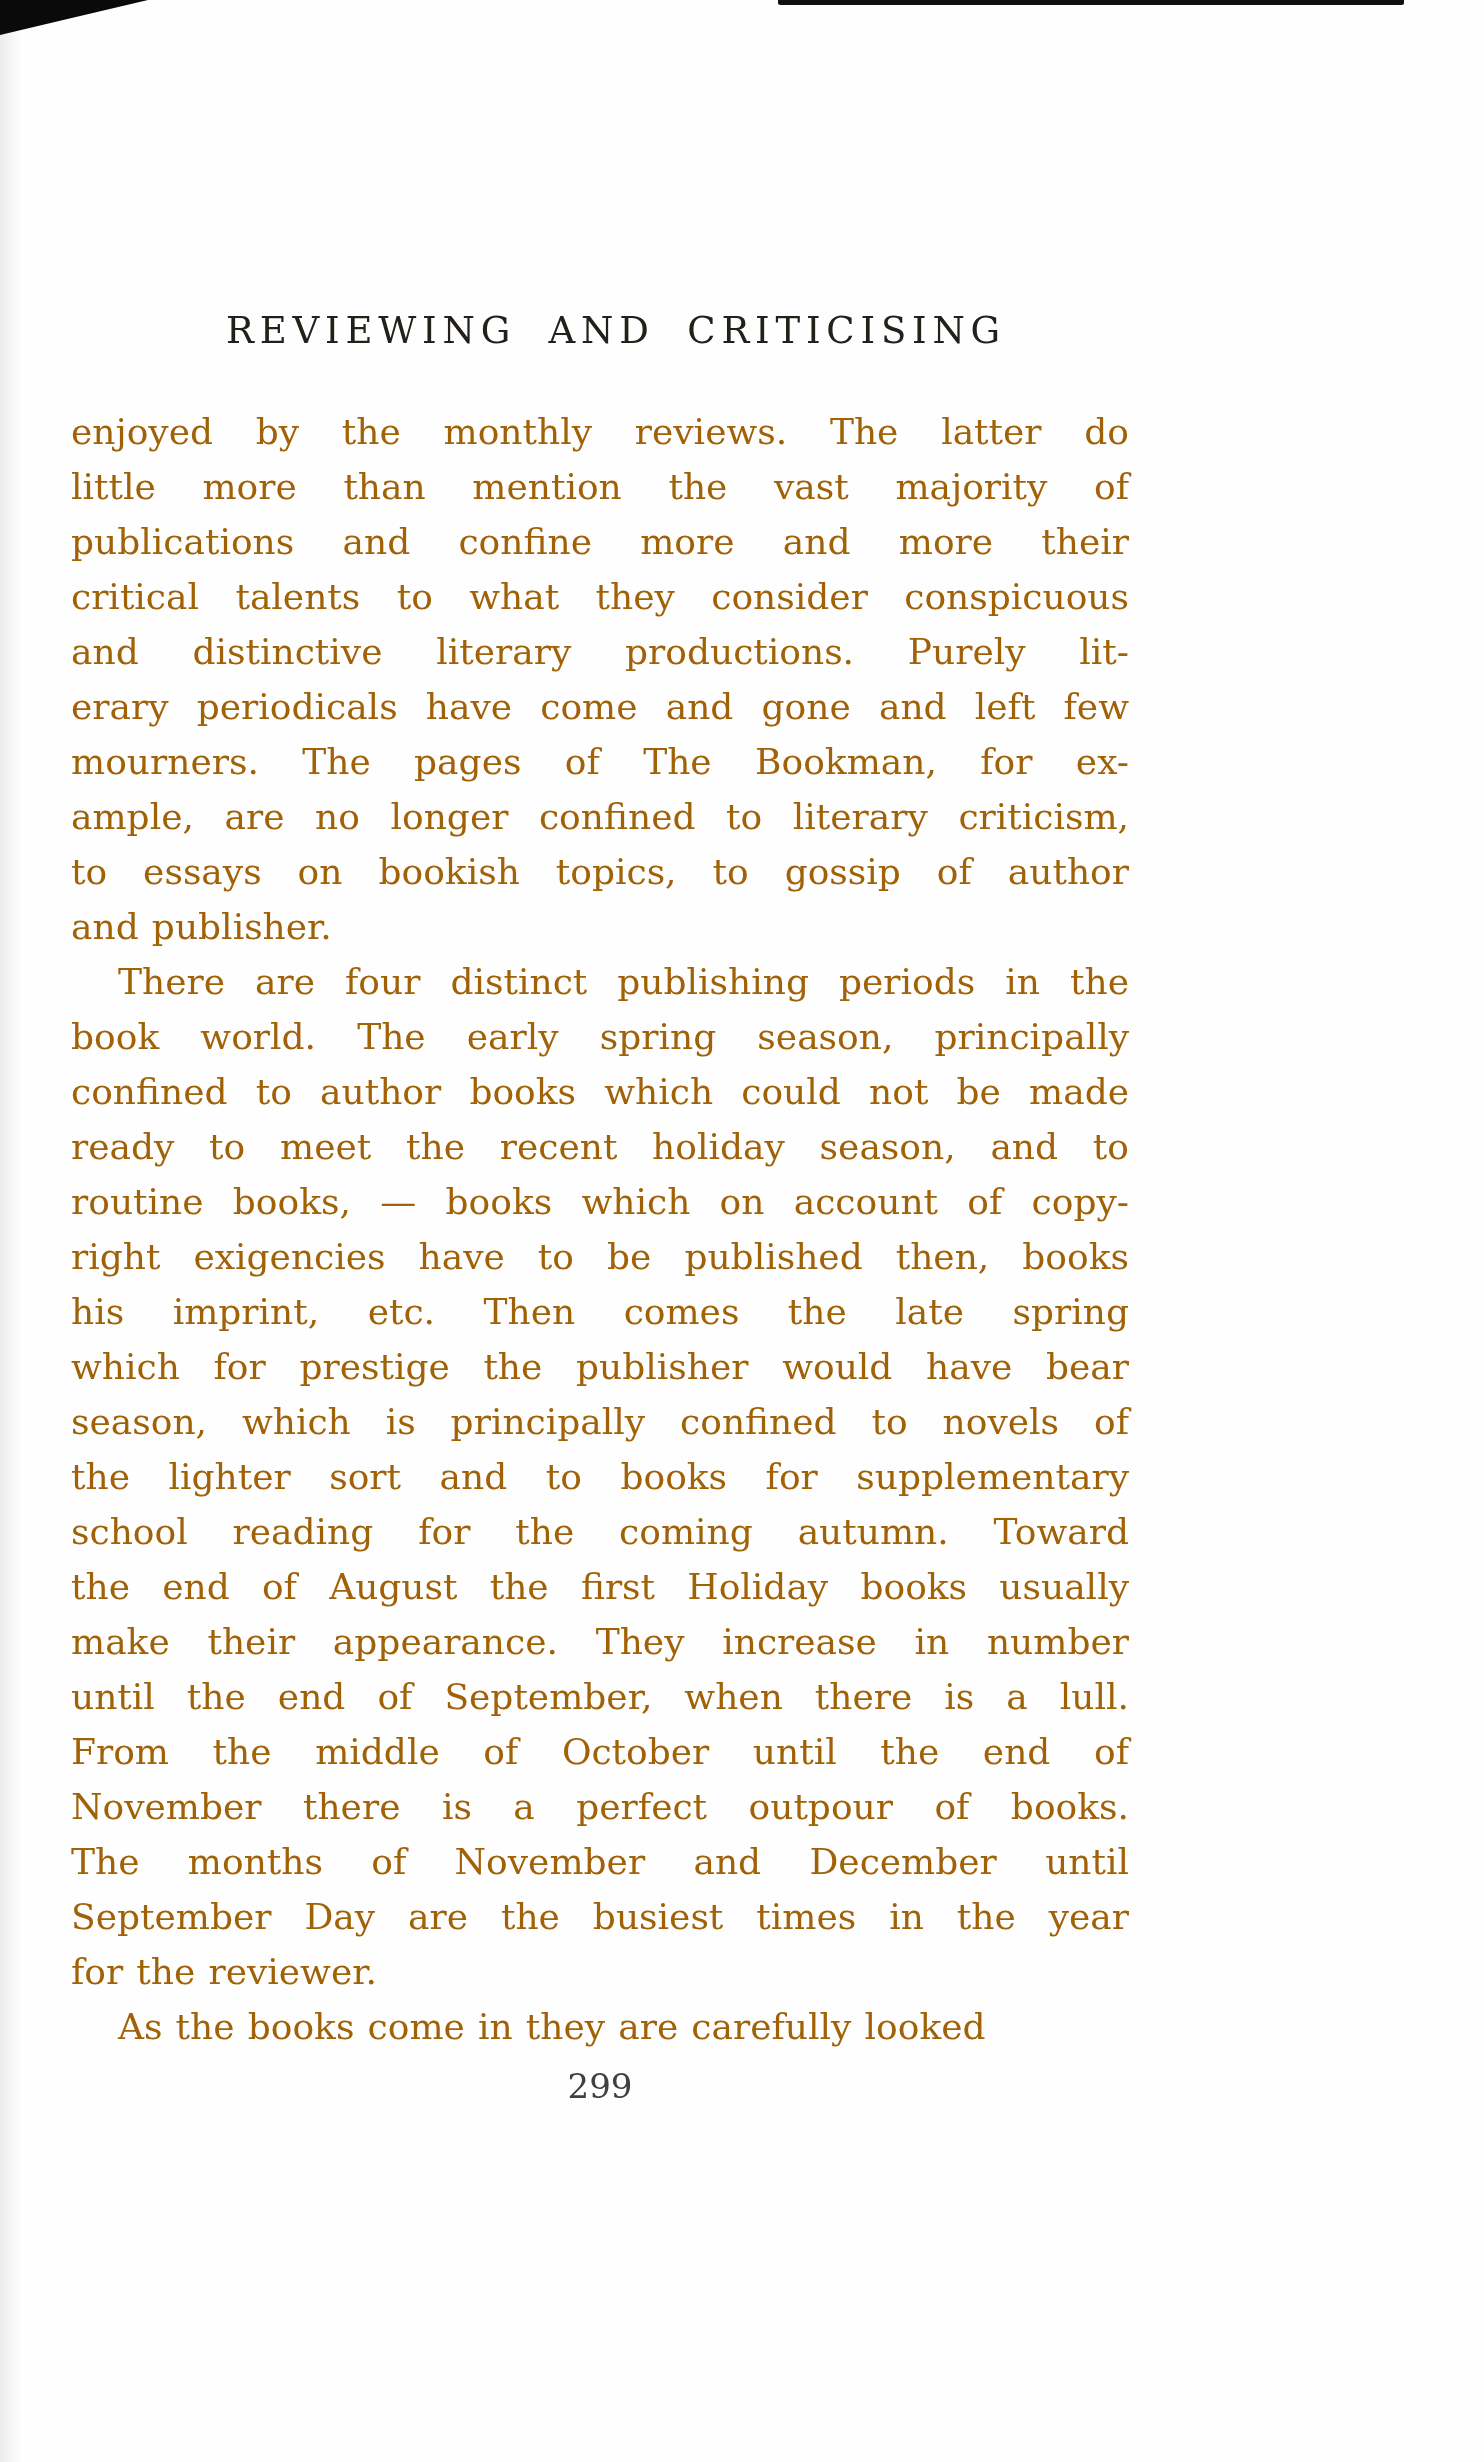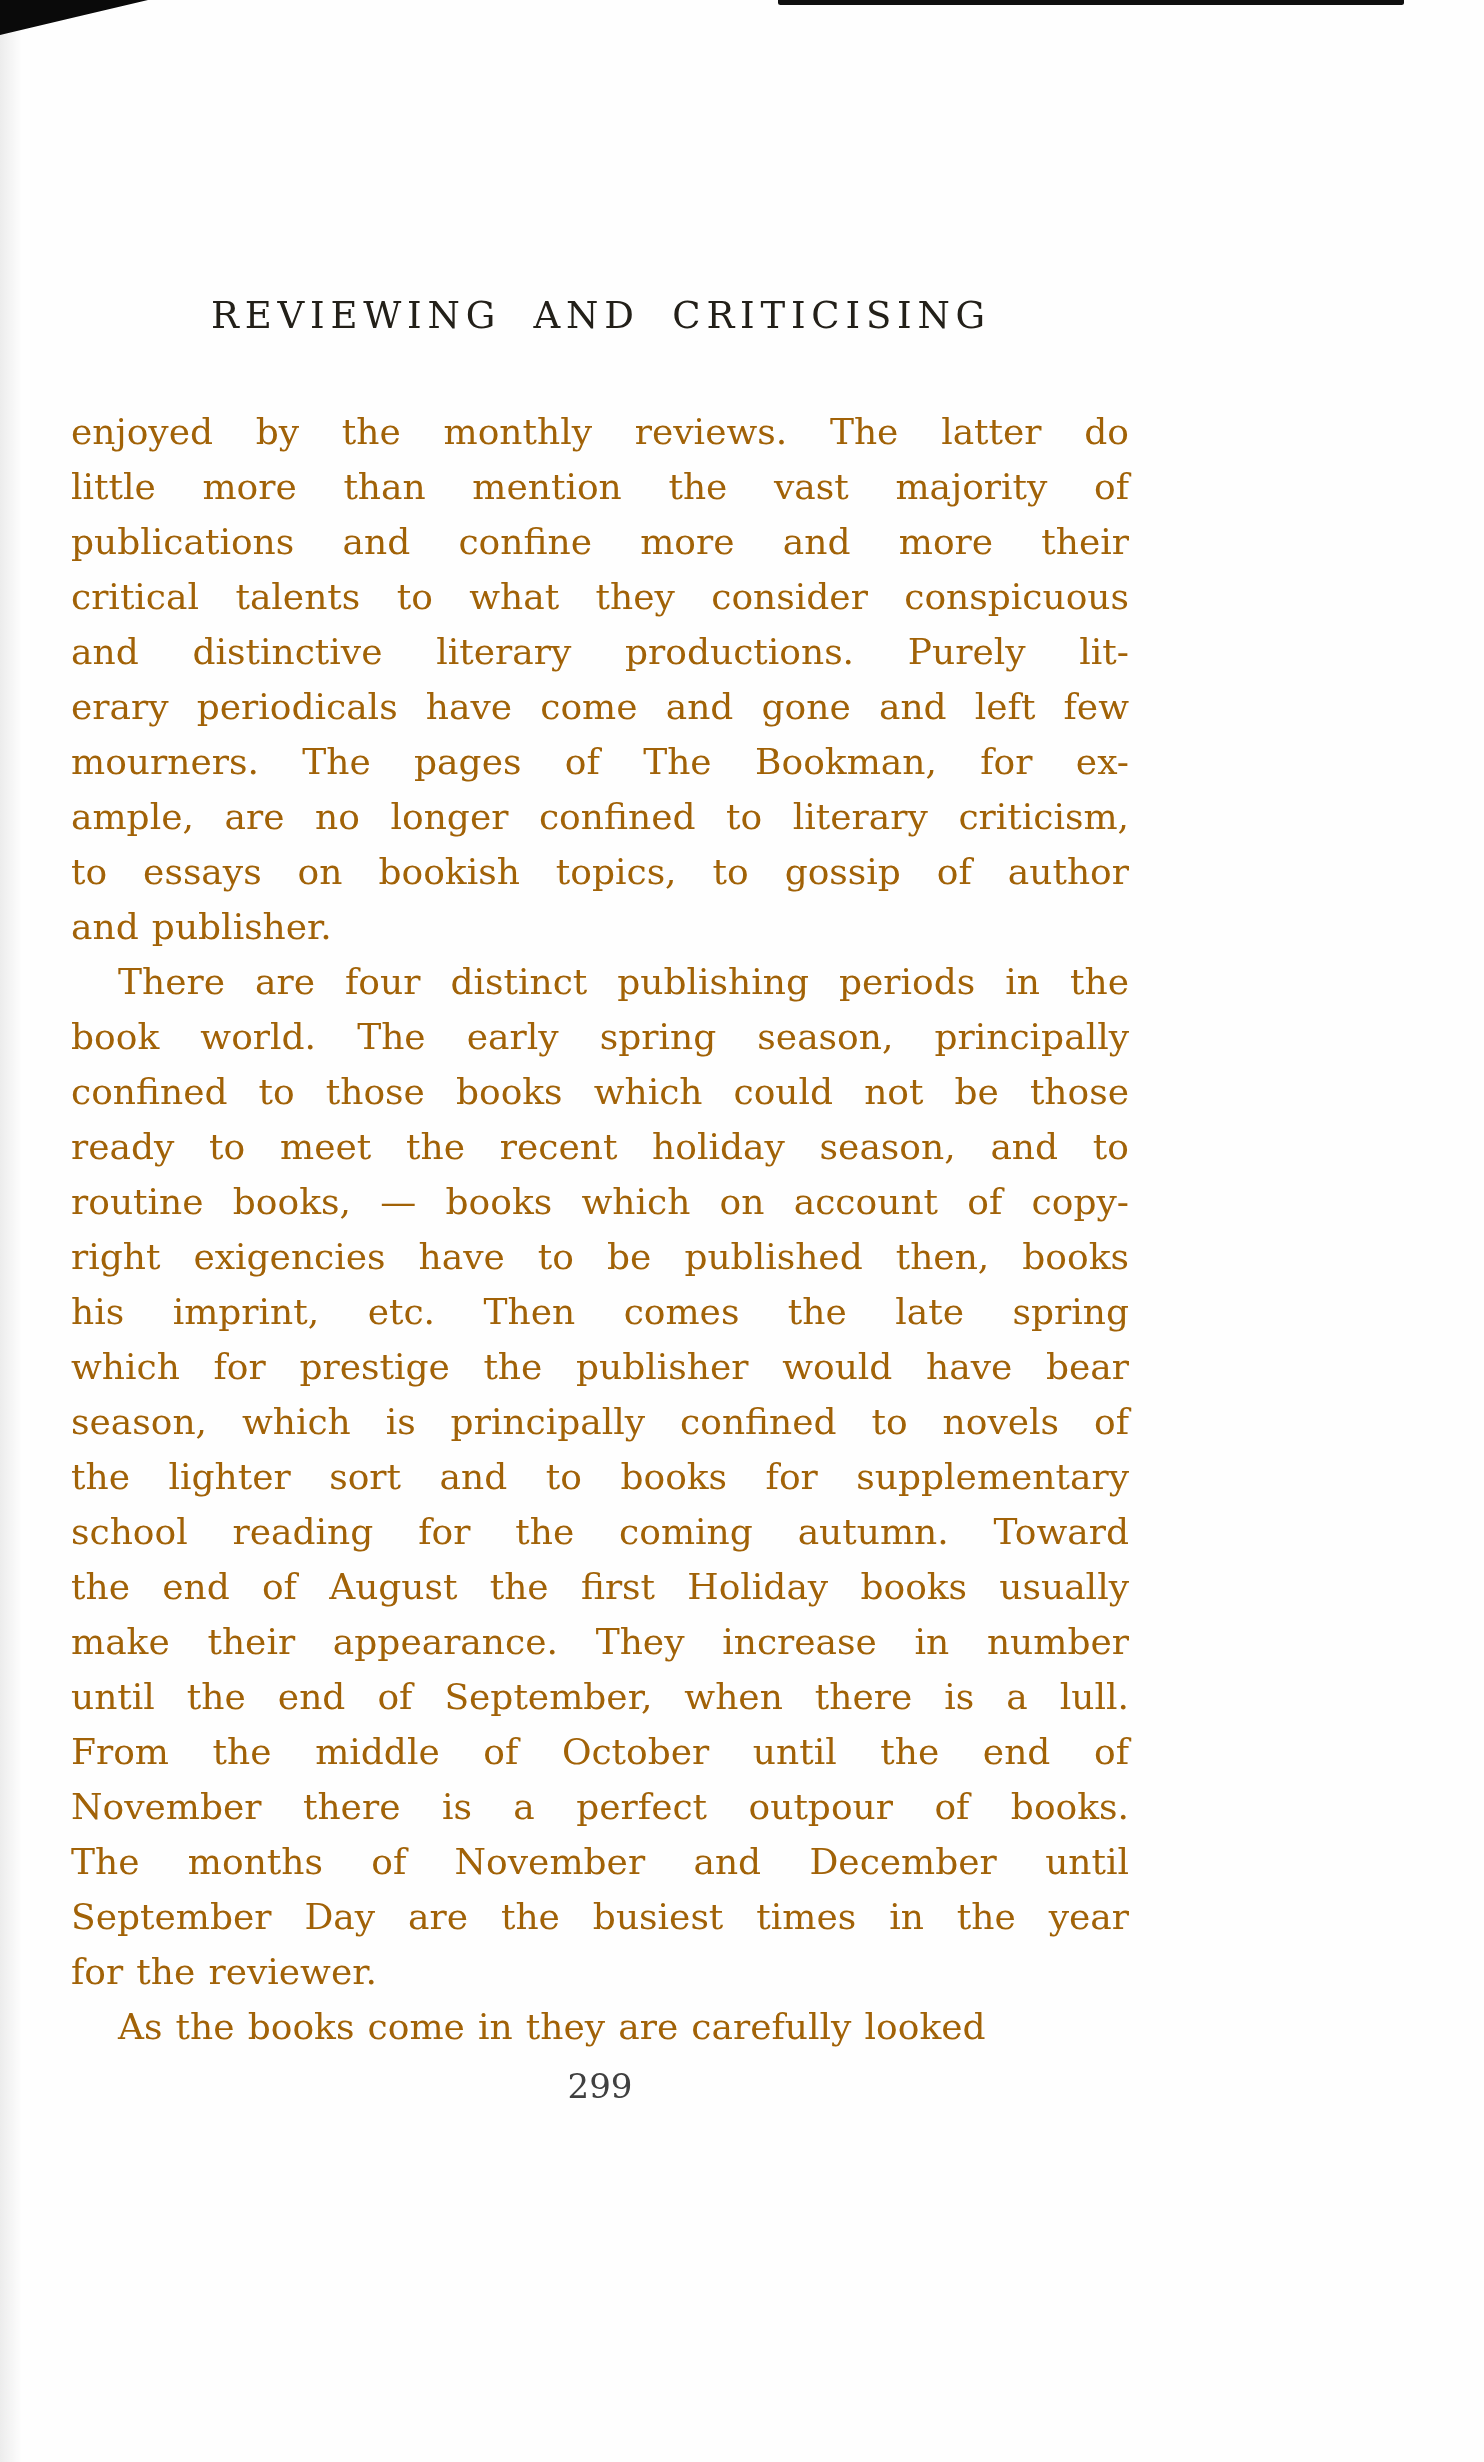--- a/index.html
+++ b/index.html
@@ -41,21 +41,21 @@
     width: 626px;
     height: 5px;
     background: #101010;
     border-radius: 0 0 2.5px 2.5px;
   }
   .running-head {
     position: absolute;
     top: 293px;
     left: 71px;
     width: 1058px;
-    margin: 1px;
+    margin: 16px;
     text-align: center;
     font-size: 37px;
     font-weight: normal;
     letter-spacing: 5.8px;
     word-spacing: 15px;
     color: #232019;
     white-space: nowrap;
   }
   .text-block {
     position: absolute;
@@ -101,21 +101,21 @@
       <div class="line">publications and confine more and more their</div>
       <div class="line">critical talents to what they consider conspicuous</div>
       <div class="line">and distinctive literary productions. Purely lit-</div>
       <div class="line">erary periodicals have come and gone and left few</div>
       <div class="line">mourners. The pages of The Bookman, for ex-</div>
       <div class="line">ample, are no longer confined to literary criticism,</div>
       <div class="line">to essays on bookish topics, to gossip of author</div>
       <div class="line last">and publisher.</div>
       <div class="line first">There are four distinct publishing periods in the</div>
       <div class="line">book world. The early spring season, principally</div>
-      <div class="line">confined to those books which could not be those</div>
+      <div class="line">confined to author books which could not be made</div>
       <div class="line">ready to meet the recent holiday season, and to</div>
       <div class="line">routine books, — books which on account of copy-</div>
       <div class="line">right exigencies have to be published then, books</div>
       <div class="line">his imprint, etc. Then comes the late spring</div>
       <div class="line">which for prestige the publisher would have bear</div>
       <div class="line">season, which is principally confined to novels of</div>
       <div class="line">the lighter sort and to books for supplementary</div>
       <div class="line">school reading for the coming autumn. Toward</div>
       <div class="line">the end of August the first Holiday books usually</div>
       <div class="line">make their appearance. They increase in number</div>

